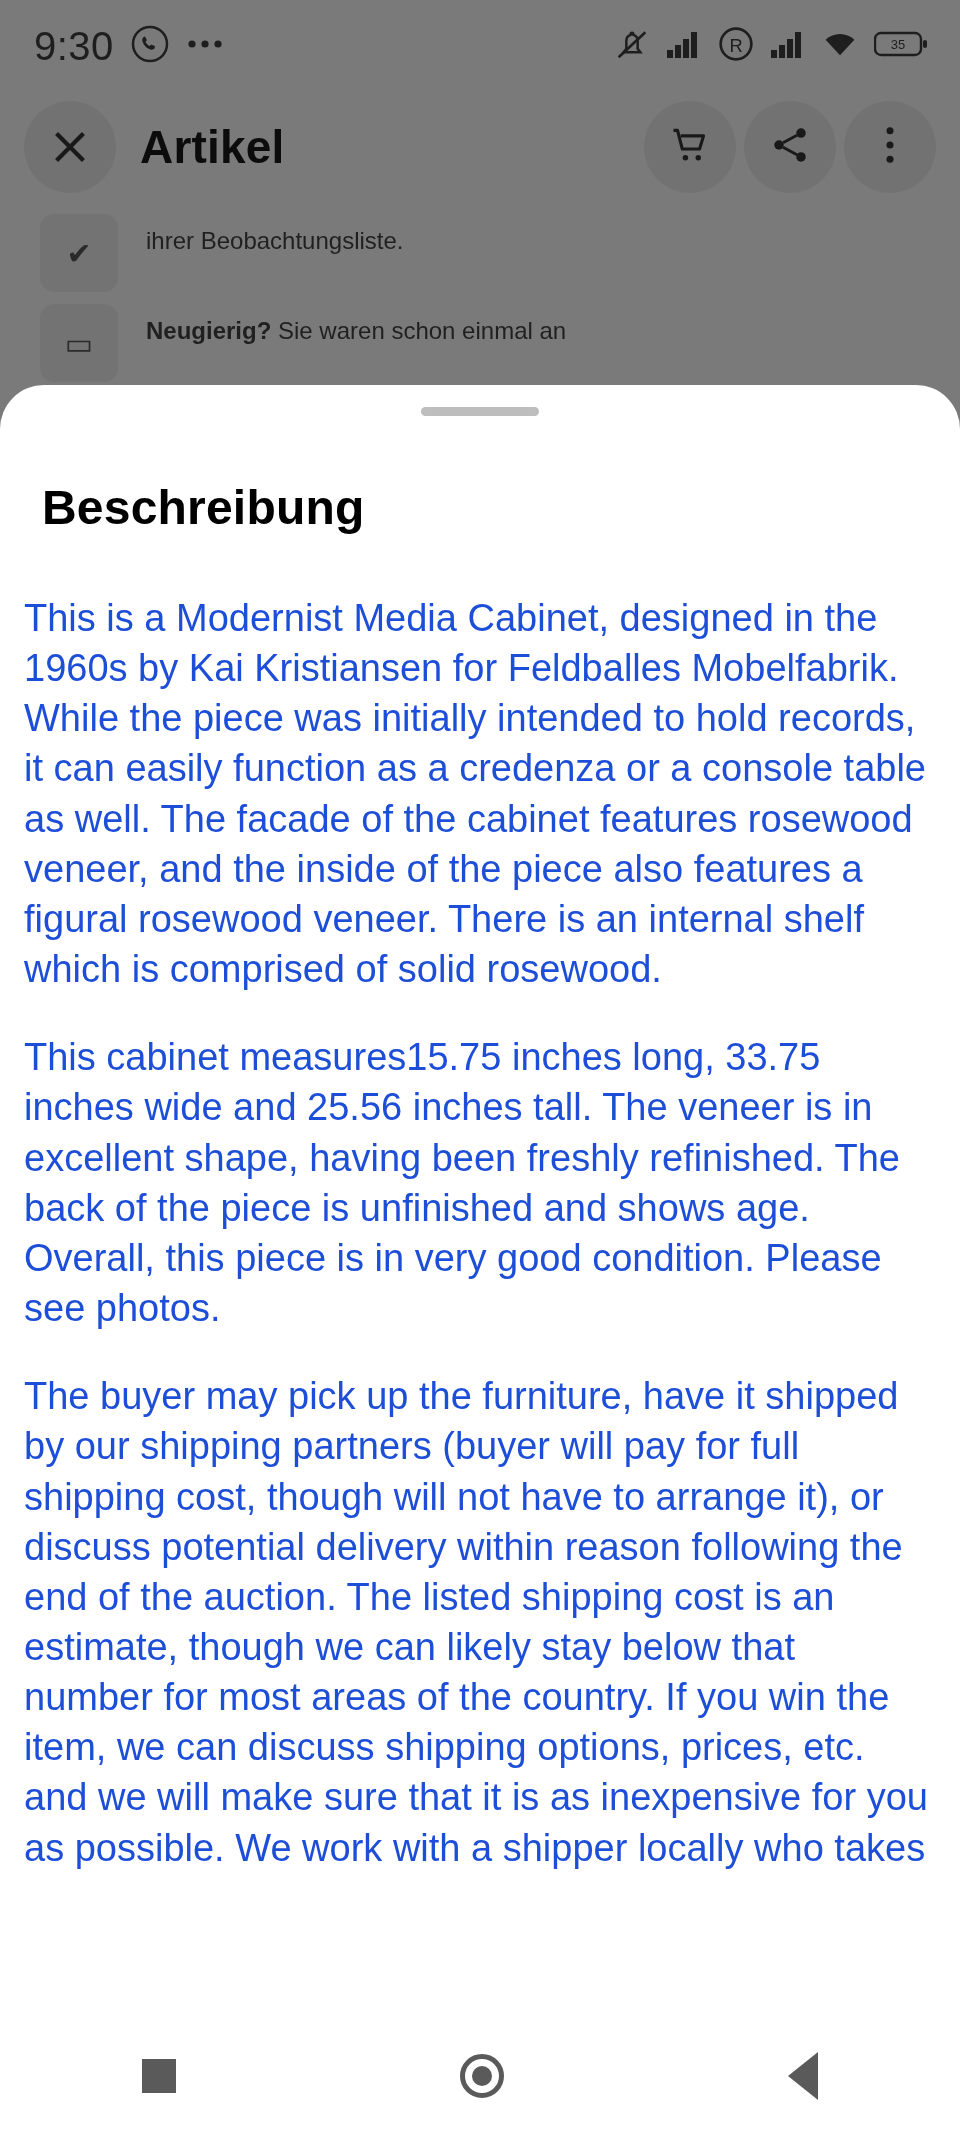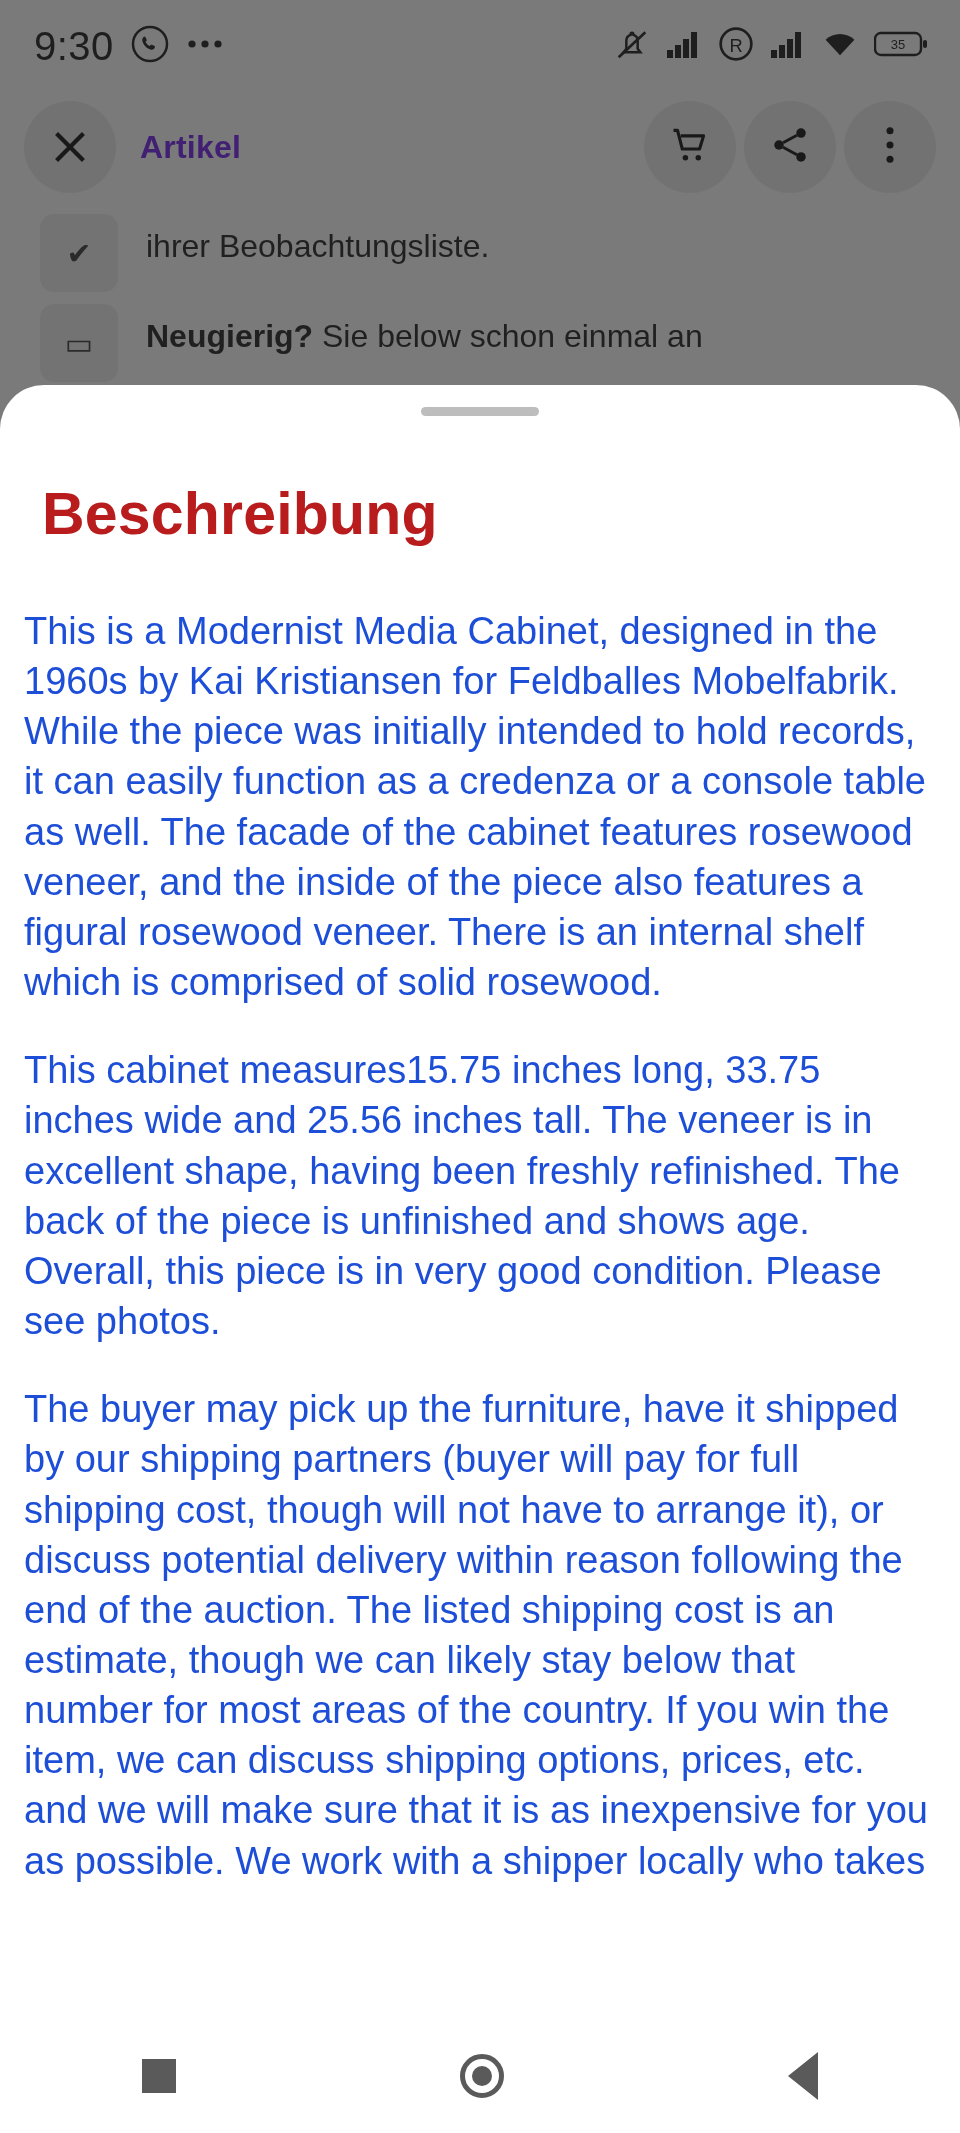--- a/index.html
+++ b/index.html
@@ -59,23 +59,23 @@
     padding: 0 24px;
   }
   .appbar-btn {
     width: 92px; height: 92px;
     border-radius: 50%;
     background: rgba(0,0,0,0.07);
     display: flex; align-items: center; justify-content: center;
     flex: 0 0 auto;
   }
   .app-title {
-    font-size: 32px;
+    font-size: 46px;
     font-weight: bold;
-    color: #4c1d95;
+    color: #000000;
     margin-left: 24px;
     flex: 1 1 auto;
     letter-spacing: 0.2px;
   }
   .appbar-actions {
     display: flex; align-items: center; gap: 8px;
   }
 
   
   .bg-content {
@@ -94,21 +94,21 @@
   .bg-badge {
     width: 78px; height: 78px;
     border-radius: 14px;
     background: rgba(0,0,0,0.06);
     display: flex; align-items: center; justify-content: center;
     flex: 0 0 auto;
     color: #2b2b2b;
     font-size: 30px;
   }
   .bg-text {
-    font-size: 32px;
+    font-size: 24px;
     color: #1d1d1d;
     line-height: 1.25;
     padding-top: 12px;
   }
   .bg-text b { font-weight: bold; text-align: center; }
 
   .scrim {
     position: absolute;
     top: 0; left: 0; width: 960px; height: 2133px;
     background: rgba(40,40,40,0.30);
@@ -127,23 +127,23 @@
     border-top-right-radius: 44px;
     overflow: hidden;
   }
   .sheet-handle {
     width: 118px; height: 9px;
     border-radius: 6px;
     background: #bdbdbd;
     margin: 22px auto 0 auto;
   }
   .sheet-title {
-    font-size: 59px;
+    font-size: 48px;
     font-weight: bold;
-    color: #b91c1c;
+    color: #000000;
     padding: 64px 42px 0 42px;
     letter-spacing: 0.2px;
   }
   .sheet-body {
     padding: 58px 26px 0 24px;
     height: 1360px;
     overflow: hidden;
   }
   .para {
     font-size: 38px;
@@ -296,21 +296,21 @@
     </div>
   </div>
 
   <div class="bg-content">
     <div class="bg-row">
       <div class="bg-badge">✔</div>
       <div class="bg-text">ihrer Beobachtungsliste.</div>
     </div>
     <div class="bg-row">
       <div class="bg-badge">▭</div>
-      <div class="bg-text"><b>Neugierig?</b><span> Sie below schon einmal an</span></div>
+      <div class="bg-text"><b>Neugierig?</b><span> Sie waren schon einmal an</span></div>
     </div>
   </div>
 
   <div class="scrim"></div>
 
   <div class="sheet">
     <div class="sheet-handle"></div>
     <div class="sheet-title">Beschreibung</div>
     <div class="sheet-body">
       <p class="para">This is a Modernist Media Cabinet, designed in the 1960s by Kai Kristiansen for Feldballes Mobelfabrik. While the piece was initially intended to hold records, it can easily function as a credenza or a console table as well. The facade of the cabinet features rosewood veneer, and the inside of the piece also features a figural rosewood veneer. There is an internal shelf which is comprised of solid rosewood.</p>

